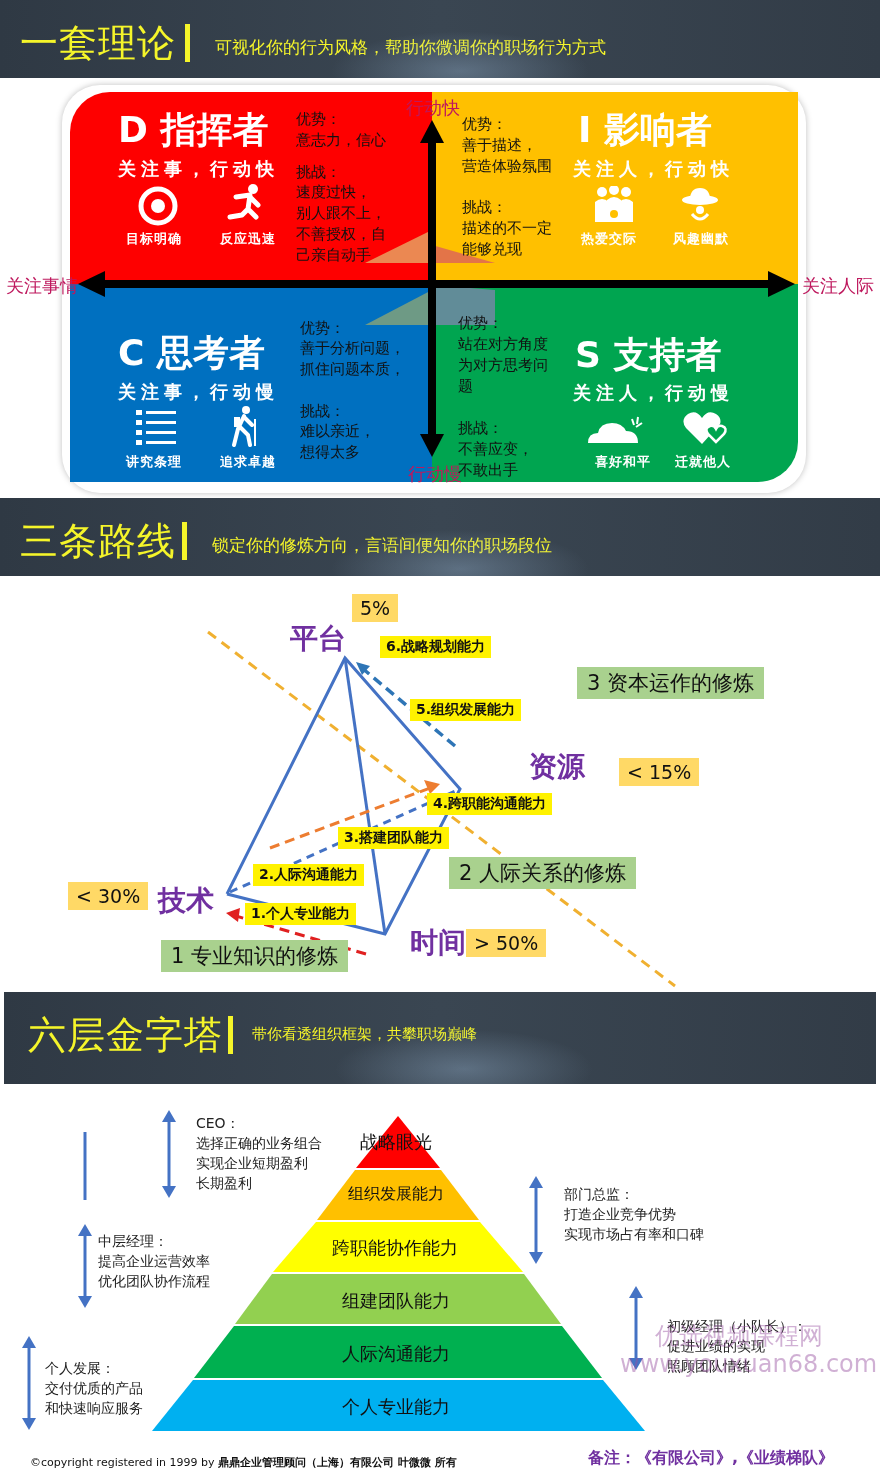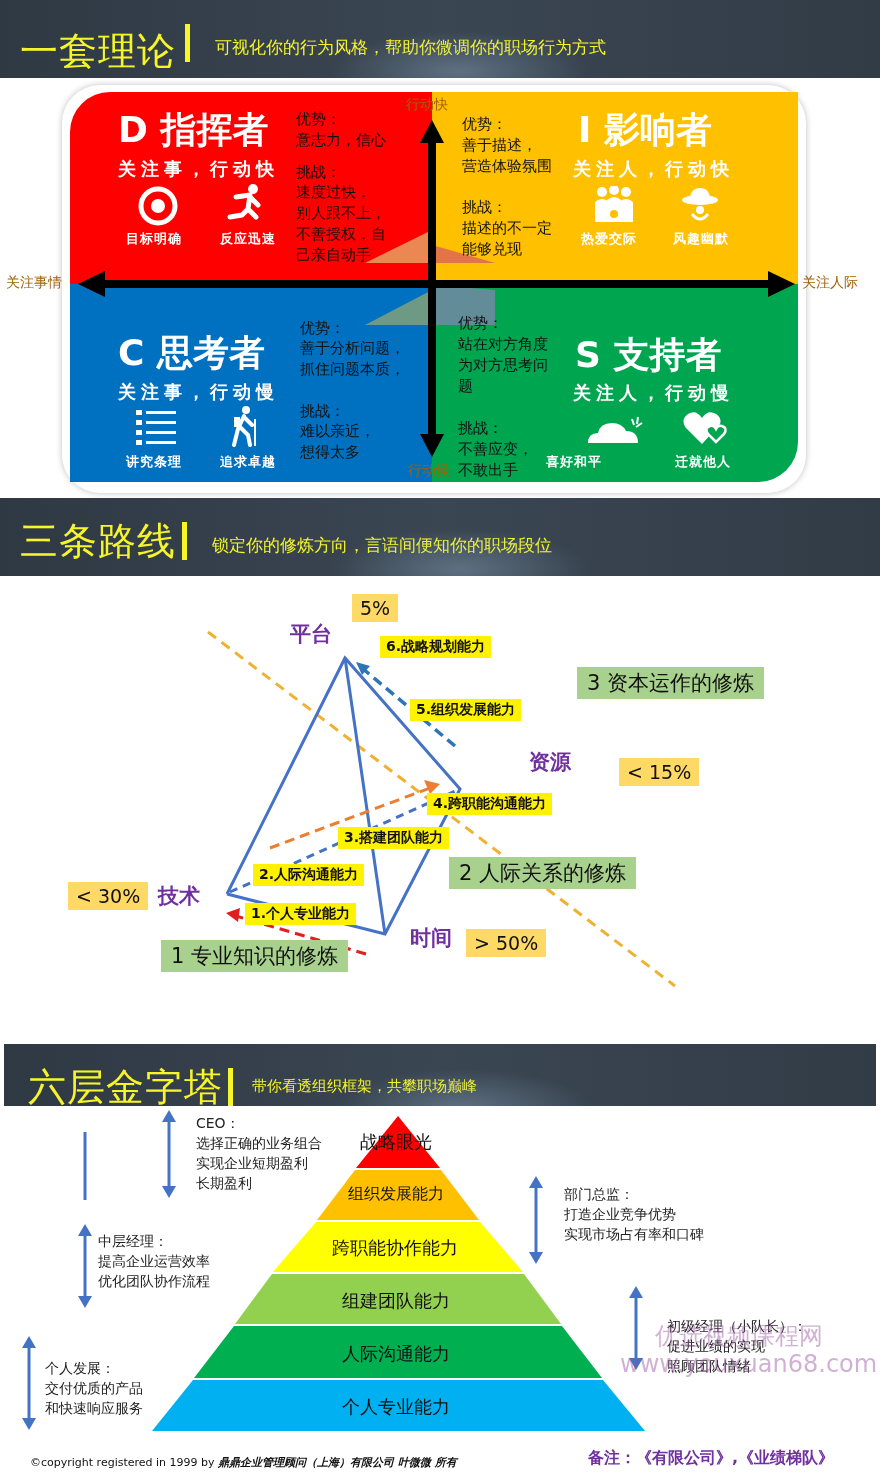--- a/index.html
+++ b/index.html
@@ -15,41 +15,41 @@
   .disc-frame { position: absolute; left: 62px; top: 85px; width: 744px; height: 408px; background: #fff; border-radius: 38px; box-shadow: 0 0 6px rgba(0,0,0,0.25); }
   .quad { position: absolute; }
   .q-d { left: 70px; top: 92px; width: 362px; height: 192px; background: #fe0000; border-top-left-radius: 40px; }
   .q-i { left: 432px; top: 92px; width: 366px; height: 192px; background: #ffc000; }
   .q-c { left: 70px; top: 284px; width: 362px; height: 198px; background: #0070c0; }
   .q-s { left: 432px; top: 284px; width: 366px; height: 198px; background: #00a550; border-bottom-right-radius: 40px; }
   .qtitle { position: absolute; color: #fff; font-weight: bold; font-size: 36px; white-space: nowrap; }
   .qsub { position: absolute; color: #fff; font-weight: bold; font-size: 18px; letter-spacing: 5px; white-space: nowrap; }
   .qicon-label { position: absolute; color: #fff; font-weight: bold; font-size: 13px; letter-spacing: 1px; white-space: nowrap; }
   .qtext { position: absolute; color: #111; font-size: 15px; line-height: 21px; white-space: pre; }
-  .axis-label { position: absolute; color: #a16207; font-size: 14px; white-space: nowrap; }
+  .axis-label { position: absolute; color: #be185d; font-size: 18px; white-space: nowrap; }
 
   
   .ylabel-box { position: absolute; background: #fff200; color: #111; font-weight: bold; font-size: 14px; padding: 2px 6px; white-space: nowrap; }
   .green-box { position: absolute; background: #a9d18e; color: #111; font-size: 21px; padding: 2px 10px; white-space: nowrap; }
   .pct-box { position: absolute; background: #ffd966; color: #111; font-size: 19px; padding: 3px 8px; white-space: nowrap; }
-  .purple-label { position: absolute; color: #7030a0; font-weight: bold; font-size: 21px; white-space: nowrap; }
+  .purple-label { position: absolute; color: #7030a0; font-weight: bold; font-size: 28px; white-space: nowrap; }
 
   
   .role-text { position: absolute; color: #222; font-size: 14px; line-height: 20px; white-space: pre; }
   .layer-label { position: absolute; color: #111; font-size: 18px; white-space: nowrap; text-align: center; }
   .watermark { position: absolute; color: rgba(150,80,160,0.45); font-size: 24px; white-space: nowrap; }
   .footer-copy { position: absolute; left: 30px; top: 1455px; font-size: 11px; color: #111; white-space: nowrap; }
-  .footer-copy b { font-weight: bold; font-style: italic; }
+  .footer-copy b { font-weight: bold; }
   .footer-note { position: absolute; left: 588px; top: 1448px; font-size: 16px; color: #7030a0; font-weight: bold; white-space: nowrap; }
 </style>
 </head>
 <body>
 
 <div class="banner" style="top:0; height:78px;">
-  <div class="title" style="left:20px; top:26px;text-align:center;">一套理论</div>
+  <div class="title" style="left:20px; top:18px;text-align:center;">一套理论</div>
   <div class="bar" style="left:185px; top:24px; height:38px;"></div>
   <div class="sub" style="left:215px; top:36px;">可视化你的行为风格，帮助你微调你的职场行为方式</div>
 </div>
 
 <div>
   <div class="disc-frame"></div>
   <div class="quad q-d"></div>
   <div class="quad q-i"></div>
   <div class="quad q-c"></div>
   <div class="quad q-s"></div>
@@ -145,21 +145,21 @@
   <div class="qtitle" style="left:575px; top:331px;">S 支持者</div>
   <div class="qsub" style="left:573px; top:381px;">关注人，行动慢</div>
   <svg class="abs" style="left:586px; top:415px;" width="58" height="30" viewBox="0 0 58 30">
     <path d="M2 28 Q2 18 12 18 Q14 8 26 8 Q36 8 40 16 Q52 16 52 28 Z" fill="#fff"></path>
     <path d="M46 4 L48 10 M52 2 L51 9 M56 8 L50 12" stroke="#fff" stroke-width="2"></path>
   </svg>
   <svg class="abs" style="left:682px; top:410px;" width="46" height="36" viewBox="0 0 46 36">
     <path d="M20 34 L4 18 Q-2 10 6 4 Q14 -1 20 8 Q26 -1 34 4 Q40 8 38 14 Z" fill="#fff"></path>
     <path d="M34 32 L26 24 Q22 18 28 16 Q32 15 34 19 Q36 15 40 16 Q46 18 42 24 Z" fill="#00a550" stroke="#fff" stroke-width="2.5"></path>
   </svg>
-  <div class="qicon-label" style="left:546px; top:453px;">喜好和平</div>
+  <div class="qicon-label" style="left:595px; top:453px;">喜好和平</div>
   <div class="qicon-label" style="left:675px; top:453px;">迁就他人</div>
   <div class="qtext" style="left:458px; top:313px;">优势：</div>
   <div class="qtext" style="left:458px; top:334px;">站在对方角度
 为对方思考问
 题</div>
   <div class="qtext" style="left:458px; top:418px;">挑战：</div>
   <div class="qtext" style="left:458px; top:439px;">不善应变，
 不敢出手</div>
 </div>
 
@@ -204,21 +204,21 @@
   <div class="ylabel-box" style="left:427px; top:793px;">4.跨职能沟通能力</div>
   <div class="ylabel-box" style="left:338px; top:827px;">3.搭建团队能力</div>
   <div class="ylabel-box" style="left:253px; top:864px;">2.人际沟通能力</div>
   <div class="ylabel-box" style="left:245px; top:903px;">1.个人专业能力</div>
 
   <div class="green-box" style="left:577px; top:667px;">3  资本运作的修炼</div>
   <div class="green-box" style="left:449px; top:857px;">2   人际关系的修炼</div>
   <div class="green-box" style="left:161px; top:940px;">1  专业知识的修炼</div>
 </div>
 
-<div class="banner" style="top:1044px; height:62px; left:4px; width:872px;">
+<div class="banner" style="top:992px; height:92px; left:4px; width:872px;">
   <div class="title" style="left:24px; top:18px;">六层金字塔</div>
   <div class="bar" style="left:224px; top:24px; height:38px;"></div>
   <div class="sub" style="left:248px; top:33px; font-size:15px;">带你看透组织框架，共攀职场巅峰</div>
 </div>
 
 <div>
   <svg class="abs" style="left:0; top:1100px;" width="880" height="340">
     <polygon points="398,16 356,68 440,68" fill="#ff0000"></polygon>
     <polygon points="355,70 441,70 479,120 317,120" fill="#ffc000"></polygon>
     <polygon points="316,122 480,122 523,172 273,172" fill="#ffff00"></polygon>

